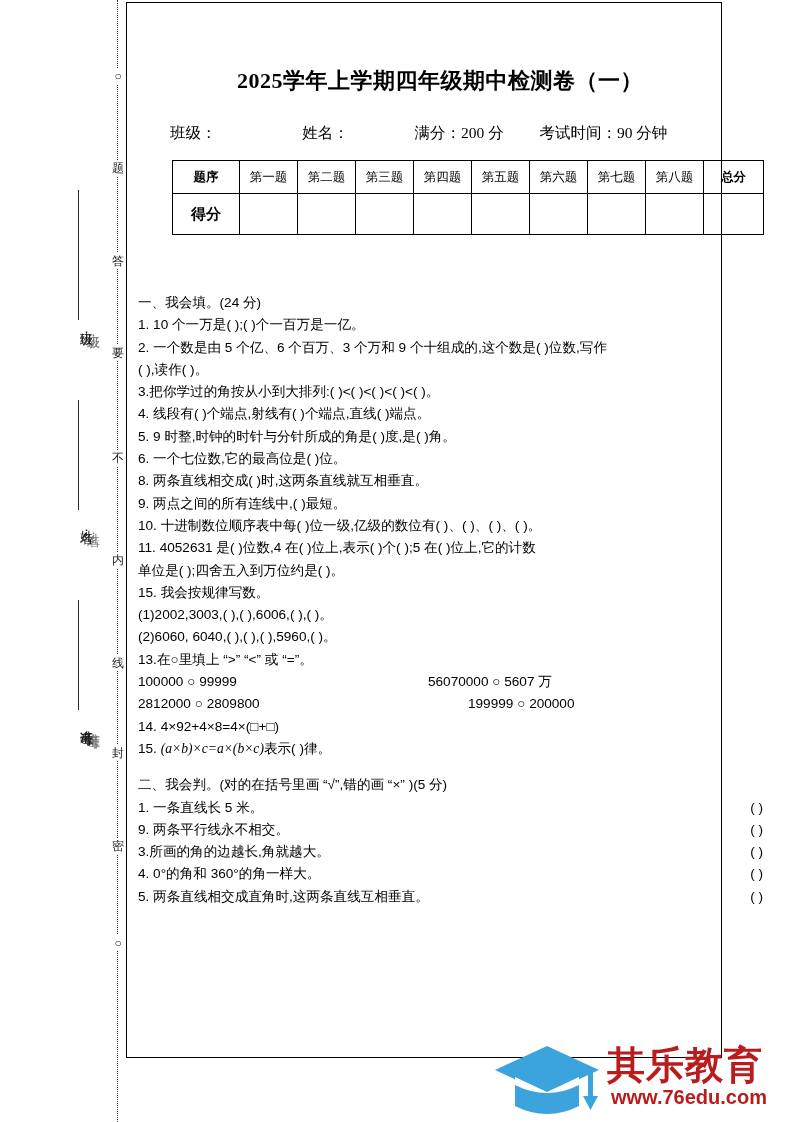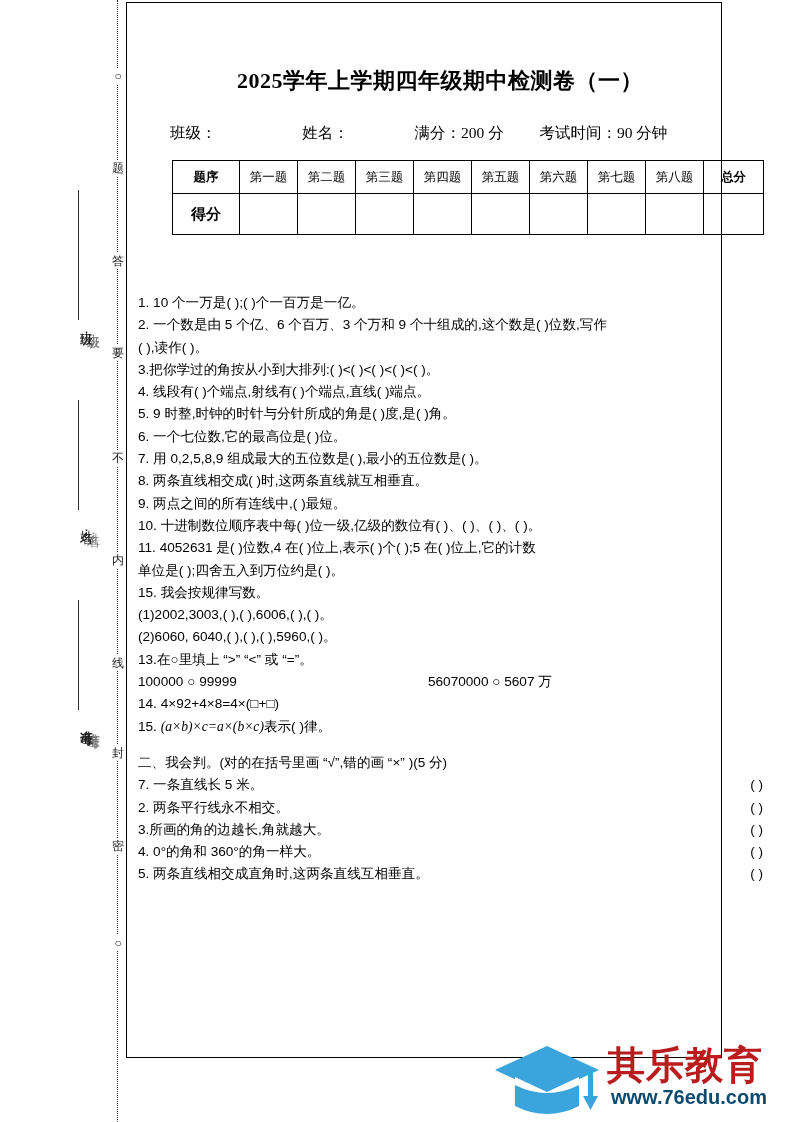--- a/index.html
+++ b/index.html
@@ -259,58 +259,62 @@
         <td></td>
         <td></td>
         <td></td>
         <td></td>
       </tr>
     </tbody>
   </table>
 
   <div id="qbody">
 
+    <div class="q sec-head">一、我会填。(24 分)</div>
     <div class="q">1. 10 个一万是(                  );(        )个一百万是一亿。</div>
     <div class="q">2. 一个数是由 5 个亿、6 个百万、3 个万和 9 个十组成的,这个数是(        )位数,写作</div>
     <div class="q">(                ),读作(                                )。</div>
     <div class="q">3.把你学过的角按从小到大排列:(        )&lt;(        )&lt;(        )&lt;(        )&lt;(        )。</div>
     <div class="q">4. 线段有(        )个端点,射线有(        )个端点,直线(        )端点。</div>
     <div class="q">5. 9 时整,时钟的时针与分针所成的角是(        )度,是(        )角。</div>
     <div class="q">6. 一个七位数,它的最高位是(        )位。</div>
-    <div class="q">7. 用 0,2,5,8,9 组成最大的五位数是(                ),最小的五位数是(        )。</div>
     <div class="q">8. 两条直线相交成(        )时,这两条直线就互相垂直。</div>
     <div class="q">9. 两点之间的所有连线中,(        )最短。</div>
     <div class="q">10. 十进制数位顺序表中每(        )位一级,亿级的数位有(        )、(        )、(        )、(        )。</div>
     <div class="q">11. 4052631 是(        )位数,4 在(        )位上,表示(        )个(        );5 在(        )位上,它的计数</div>
     <div class="q">单位是(        );四舍五入到万位约是(        )。</div>
     <div class="q">15. 我会按规律写数。</div>
     <div class="q">(1)2002,3003,(        ),(        ),6006,(        ),(        )。</div>
     <div class="q">(2)6060, 6040,(        ),(        ),(        ),5960,(        )。</div>
     <div class="q">13.在○里填上 “&gt;” “&lt;” 或 “=”。</div>
 
     <div class="q two-col">
       <div class="c1">100000 ○ 99999</div>
       <div class="c2">56070000 ○ 5607 万</div>
     </div>
+    <div class="q two-col indent2">
+      <div class="c1">2812000 ○ 2809800</div>
+      <div class="c2">199999 ○ 200000</div>
+    </div>
 
     <div class="q">14. 4×92+4×8=4×(□+□)</div>
     <div class="q">
       <span>15. </span><span class="mono-it">(a×b)×c=a×(b×c)</span><span>表示(                )律。</span>
     </div>
 
     <div class="spacer"></div>
 
     <div class="q sec-head">二、我会判。(对的在括号里画 “√”,错的画 “×” )(5 分)</div>
 
     <div class="q tf-row">
-      <span>7. 一条直线长 5 米。</span>
-      <span class="brk">(        )</span>
-    </div>
-    <div class="q tf-row">
-      <span>2. 两条平行线永不相交。</span>
+      <span>1. 一条直线长 5 米。</span>
+      <span class="brk">(        )</span>
+    </div>
+    <div class="q tf-row">
+      <span>9. 两条平行线永不相交。</span>
       <span class="brk">(        )</span>
     </div>
     <div class="q tf-row">
       <span>3.所画的角的边越长,角就越大。</span>
       <span class="brk">(        )</span>
     </div>
     <div class="q tf-row">
       <span>4. 0°的角和 360°的角一样大。</span>
       <span class="brk">(        )</span>
     </div>
@@ -326,14 +330,14 @@
   <div id="logo-cap">
     <svg width="108" height="72" viewBox="0 0 108 72" xmlns="http://www.w3.org/2000/svg">
       <polygon points="54,2 106,26 54,50 2,26" fill="#3BA4DC"></polygon>
       <path d="M22,33 L22,62 Q54,78 86,62 L86,33 L54,48 Z" fill="#3BA4DC"></path>
       <path d="M22,33 L22,41 Q54,57 86,41 L86,33 L54,48 Z" fill="#ffffff"></path>
       <rect x="95" y="26" width="5" height="28" fill="#3BA4DC"></rect>
       <polygon points="90,52 105,52 97.5,66" fill="#3BA4DC"></polygon>
     </svg>
   </div>
   <div id="logo-brand" style="color: #b91c1c;">其乐教育</div>
-  <div id="logo-url" style="color: #0c4a6e;">www.76edu.com</div>
+  <div id="logo-url" style="color: #b91c1c;">www.76edu.com</div>
 </div>
 
 </body></html>

